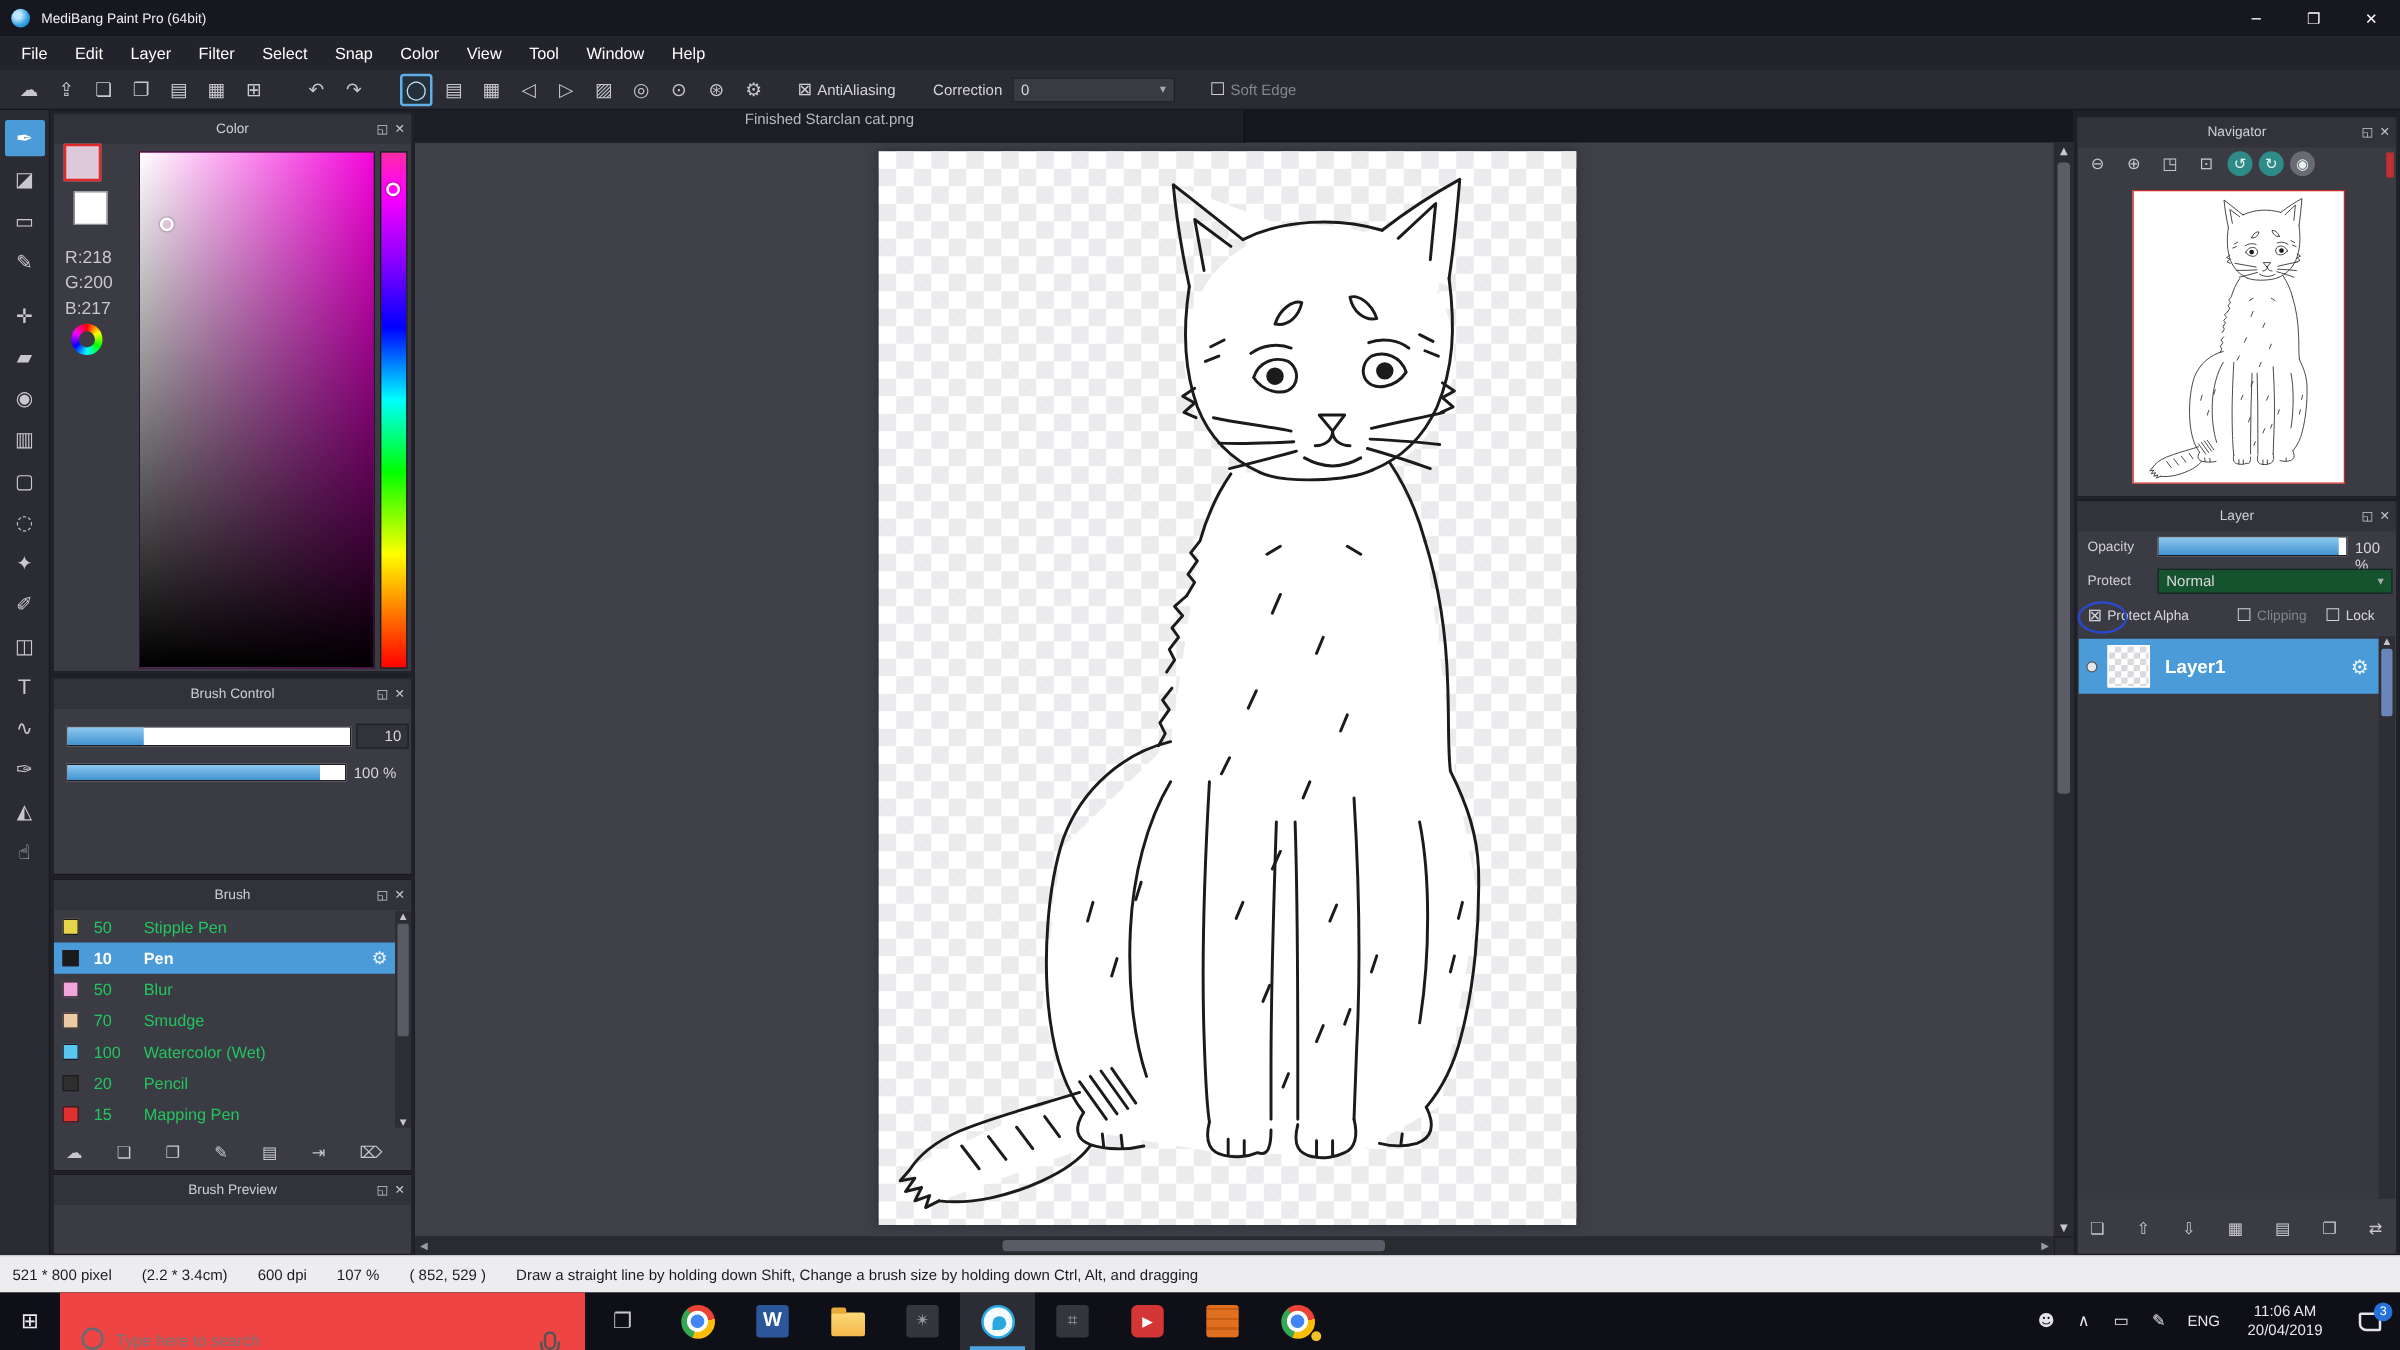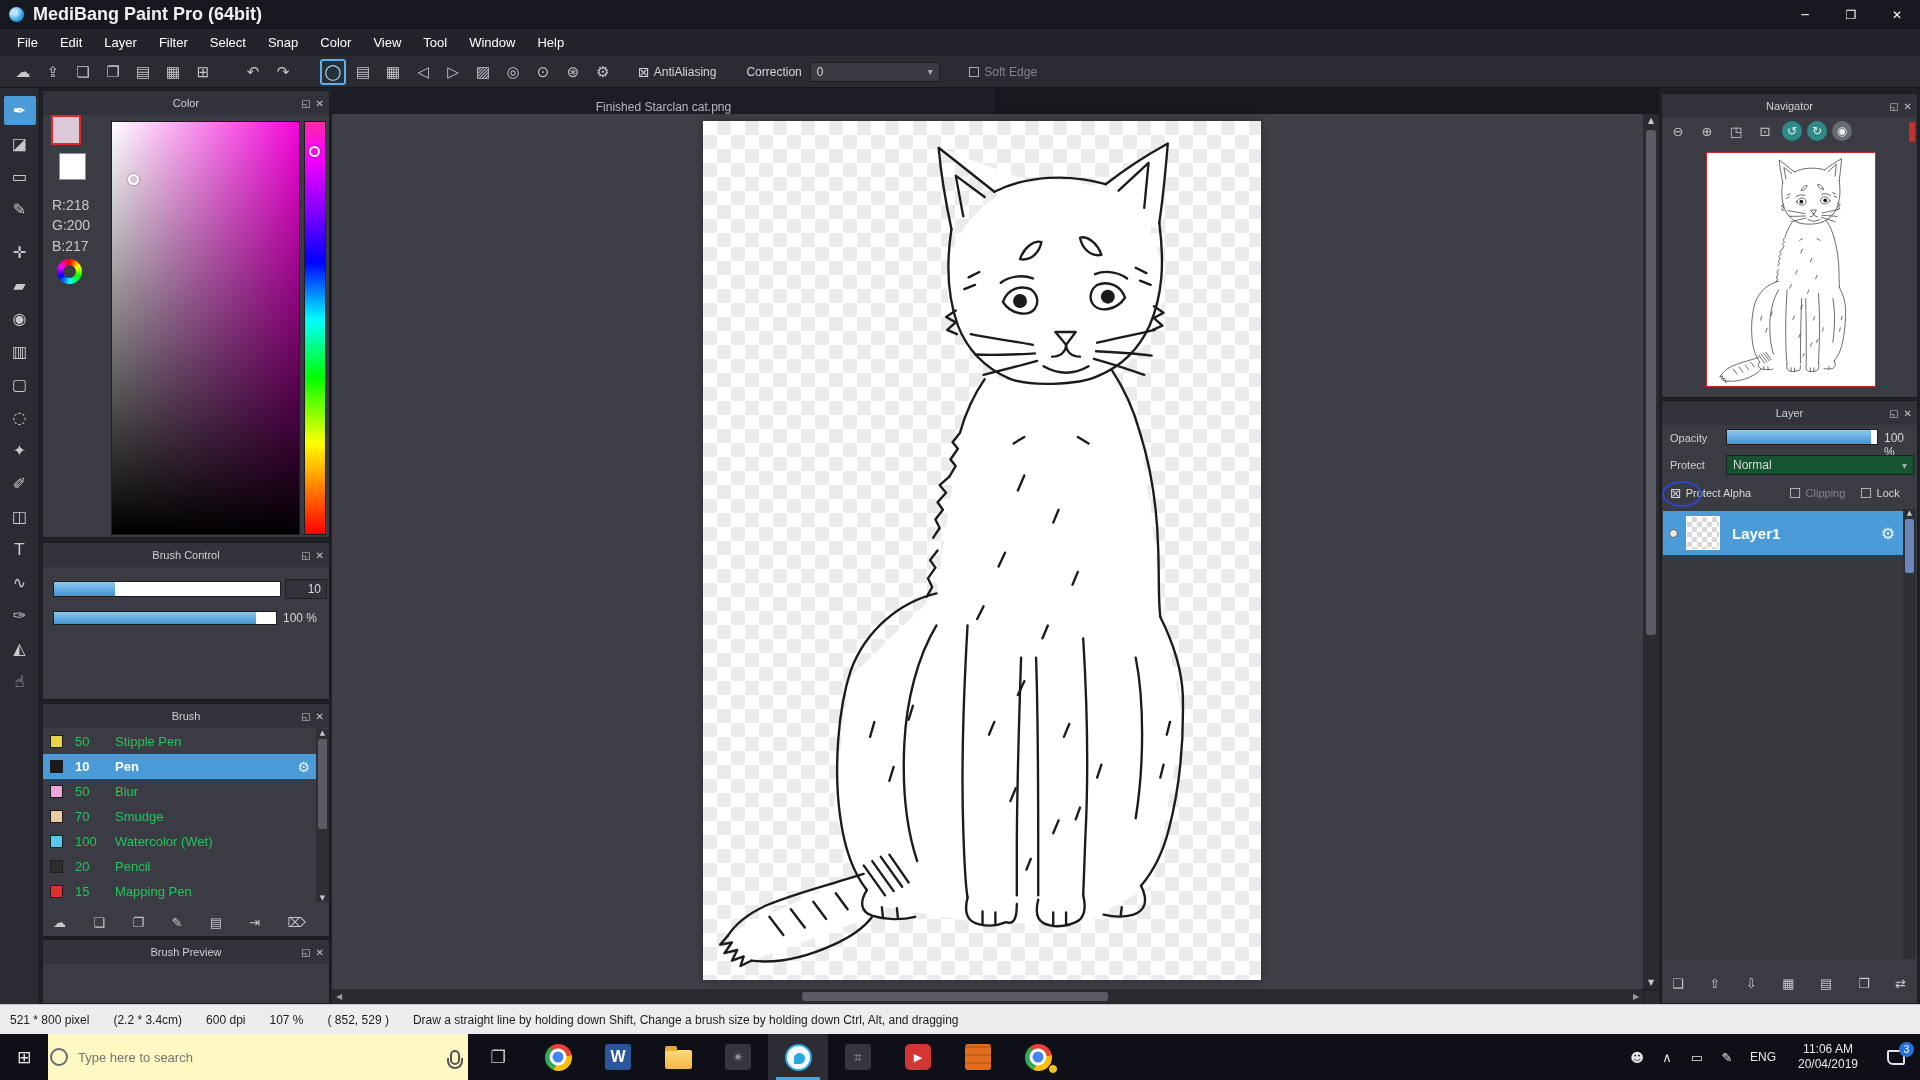--- a/index.html
+++ b/index.html
@@ -2,21 +2,21 @@
 <html><head>
 <meta charset="utf-8">
 <style>
   *{margin:0;padding:0;box-sizing:border-box}
   html,body{width:1920px;height:1080px;overflow:hidden}
   body{font-family:"Liberation Sans","DejaVu Sans",sans-serif;background:#3f3f47;color:#d8d8dc;position:relative}
   .ic{font-family:"DejaVu Sans",sans-serif;display:inline-flex;align-items:center;justify-content:center;color:#c6c6cc}
   
   .titlebar{position:absolute;left:0;top:0;width:1920px;height:29px;background:#17171f;display:flex;align-items:center}
   .applogo{width:15px;height:15px;border-radius:50%;margin-left:9px;background:radial-gradient(circle at 35% 35%,#bfe6ff 20%,#2fa0e0 60%,#1576b4)}
-  .apptitle{margin-left:9px;font-size:18px;font-weight:bold;color:#f0f0f4}
+  .apptitle{margin-left:9px;font-size:11px;font-weight:normal;color:#f0f0f4}
   .winbtns{margin-left:auto;display:flex;height:100%}
   .winbtn{width:46px;height:100%;display:flex;align-items:center;justify-content:center;font-size:12px;color:#fff}
   
   .menubar{position:absolute;left:0;top:29px;width:1920px;height:27px;background:#23232b;display:flex;align-items:center;padding-left:6px}
   .menuitem{padding:0 11px;font-size:13px;color:#ffffff;line-height:27px}
   
   .maintoolbar{position:absolute;left:0;top:56px;width:1920px;height:32px;background:#2b2b33;display:flex;align-items:center;border-bottom:1px solid #17171d}
   .tbico{width:26px;height:26px;font-size:15px}
   .tbgroup{display:flex;gap:4px;margin-left:10px}
   .tbsep{width:14px}
@@ -63,21 +63,21 @@
   .vthumb{width:9px;background:#5a5a64;border-radius:2px;margin-top:2px}
   .pfooter{position:absolute;left:0;right:13px;bottom:2px;height:24px;display:flex;align-items:center;justify-content:space-between;padding:0 10px}
   .fico{font-size:13px;color:#c6c6cc}
   
   .bpbody{position:absolute;left:1px;top:25px;right:1px;bottom:1px;background-color:#fff;background-image:linear-gradient(45deg,#ececef 25%,transparent 25%,transparent 75%,#ececef 75%),linear-gradient(45deg,#ececef 25%,transparent 25%,transparent 75%,#ececef 75%);background-size:14px 14px;background-position:0 0,7px 7px}
   .bpval{position:absolute;left:5px;top:1px;font-size:11px;color:#3f8fd6}
   .bpdot{position:absolute;left:9px;top:24px;width:5px;height:5px;border-radius:50%;background:#111}
   
   .canvasregion{position:absolute;left:332px;top:0;width:1327px;height:916px;background:#3f3f47}
   .tabbar{position:absolute;left:0;top:0;right:0;height:26px;background:#17171e;display:flex}
-  .tab{width:664px;height:100%;background:#1d1d26;border-right:1px solid #101016;display:flex;align-items:flex-end;justify-content:center;font-size:12px;color:#b8b8c0}
+  .tab{width:664px;height:100%;background:#1d1d26;border-right:1px solid #101016;display:flex;align-items:flex-start;justify-content:center;font-size:12px;color:#b8b8c0}
   .canvas{position:absolute;left:371px;top:33px;width:558px;height:859px;background-color:#fff;background-image:linear-gradient(45deg,#ebebee 25%,transparent 25%,transparent 75%,#ebebee 75%),linear-gradient(45deg,#ebebee 25%,transparent 25%,transparent 75%,#ebebee 75%);background-size:28px 28px;background-position:0 0,14px 14px;box-shadow:0 0 8px rgba(0,0,0,.35)}
   .canvas svg{width:100%;height:100%;display:block}
   .cvscroll{position:absolute;right:0;top:26px;bottom:15px;width:16px;background:#2a2a31;display:flex;flex-direction:column;align-items:center;font-size:8px;color:#9a9aa2}
   .cvthumb{position:absolute;left:3px;top:10px;width:10px;height:505px;background:#5c5c66;border-radius:3px}
   .chscroll{position:absolute;left:0;right:16px;bottom:0;height:15px;background:#2a2a31}
   .chthumb{position:absolute;left:470px;top:3px;width:306px;height:9px;background:#5c5c66;border-radius:3px}
   .harr{position:absolute;top:0;height:15px;width:14px;display:flex;align-items:center;justify-content:center;font-size:8px;color:#9a9aa2}
   .ccorner{position:absolute;right:0;bottom:0;width:16px;height:15px;background:#2a2a31;border-left:1px solid #1c1c22;border-top:1px solid #1c1c22}
   
   .navicons{position:absolute;left:4px;top:26px;display:flex;gap:5px;align-items:center}
@@ -95,21 +95,21 @@
   .lthumb{width:34px;height:34px;margin-left:8px;border:1px solid #fff;background-color:#fff;background-image:linear-gradient(45deg,#d8d8dc 25%,transparent 25%,transparent 75%,#d8d8dc 75%),linear-gradient(45deg,#d8d8dc 25%,transparent 25%,transparent 75%,#d8d8dc 75%);background-size:10px 10px;background-position:0 0,5px 5px;flex:none}
   .lname{margin-left:12px;font-size:15px;font-weight:bold;color:#fff}
   .lgear{margin-left:auto;margin-right:8px;font-size:16px;color:#eaf4ff}
   .cb{font-size:14px;color:#d0d0d6;font-family:"DejaVu Sans",sans-serif}
   .annot{position:absolute;left:0;top:80px;width:40px;height:26px;border:2px solid #2b48c8;border-radius:50%;pointer-events:none}
   
   .statusbar{position:absolute;left:0;top:1004px;width:1920px;height:30px;background:#ededf0;border-top:1px solid #c8c8cc;display:flex;align-items:center;gap:24px;padding-left:10px;font-size:12px;color:#1c1c1e;white-space:nowrap}
   
   .taskbar{position:absolute;left:0;top:1034px;width:1920px;height:46px;background:#0f0f18;display:flex;align-items:center}
   .startbtn{width:48px;height:46px;display:flex;align-items:center;justify-content:center;font-size:17px;color:#e8e8ec}
-  .searchbox{width:420px;height:46px;background:#fef9c3;display:flex;align-items:center;padding:0 2px}
+  .searchbox{width:420px;height:46px;background:#ef4444;display:flex;align-items:flex-end;padding:0 17px}
   .cortana{width:18px;height:18px;border-radius:50%;border:2px solid #6a6a72;flex:none}
   .searchbox input{border:none;outline:none;flex:1;margin-left:10px;font-size:13px;color:#3a3a3e;font-family:"Liberation Sans",sans-serif;background:transparent}
   .mic{width:10px;height:15px;border:2px solid #555;border-radius:6px;position:relative;margin-right:6px}
   .mic::after{content:'';position:absolute;left:-5px;right:-5px;bottom:-6px;height:9px;border:2px solid #555;border-top:none;border-radius:0 0 9px 9px}
   .tbapp{width:60px;height:46px;display:flex;align-items:center;justify-content:center;position:relative}
   .tbapp.active{background:rgba(255,255,255,.12)}
   .tbapp.active::after{content:'';position:absolute;left:8px;right:8px;bottom:0;height:3px;background:#4da3e0}
   .chrome{width:27px;height:27px;border-radius:50%;background:conic-gradient(from -40deg,#ea4335 0 120deg,#fbbc05 0 240deg,#34a853 0 360deg);position:relative}
   .chrome::after{content:'';position:absolute;left:50%;top:50%;width:11px;height:11px;transform:translate(-50%,-50%);background:#4285f4;border:3px solid #fff;border-radius:50%}
   .wordic{width:26px;height:26px;background:#2b579a;border-radius:3px;color:#fff;font-size:16px;font-weight:bold;display:flex;align-items:center;justify-content:center}

